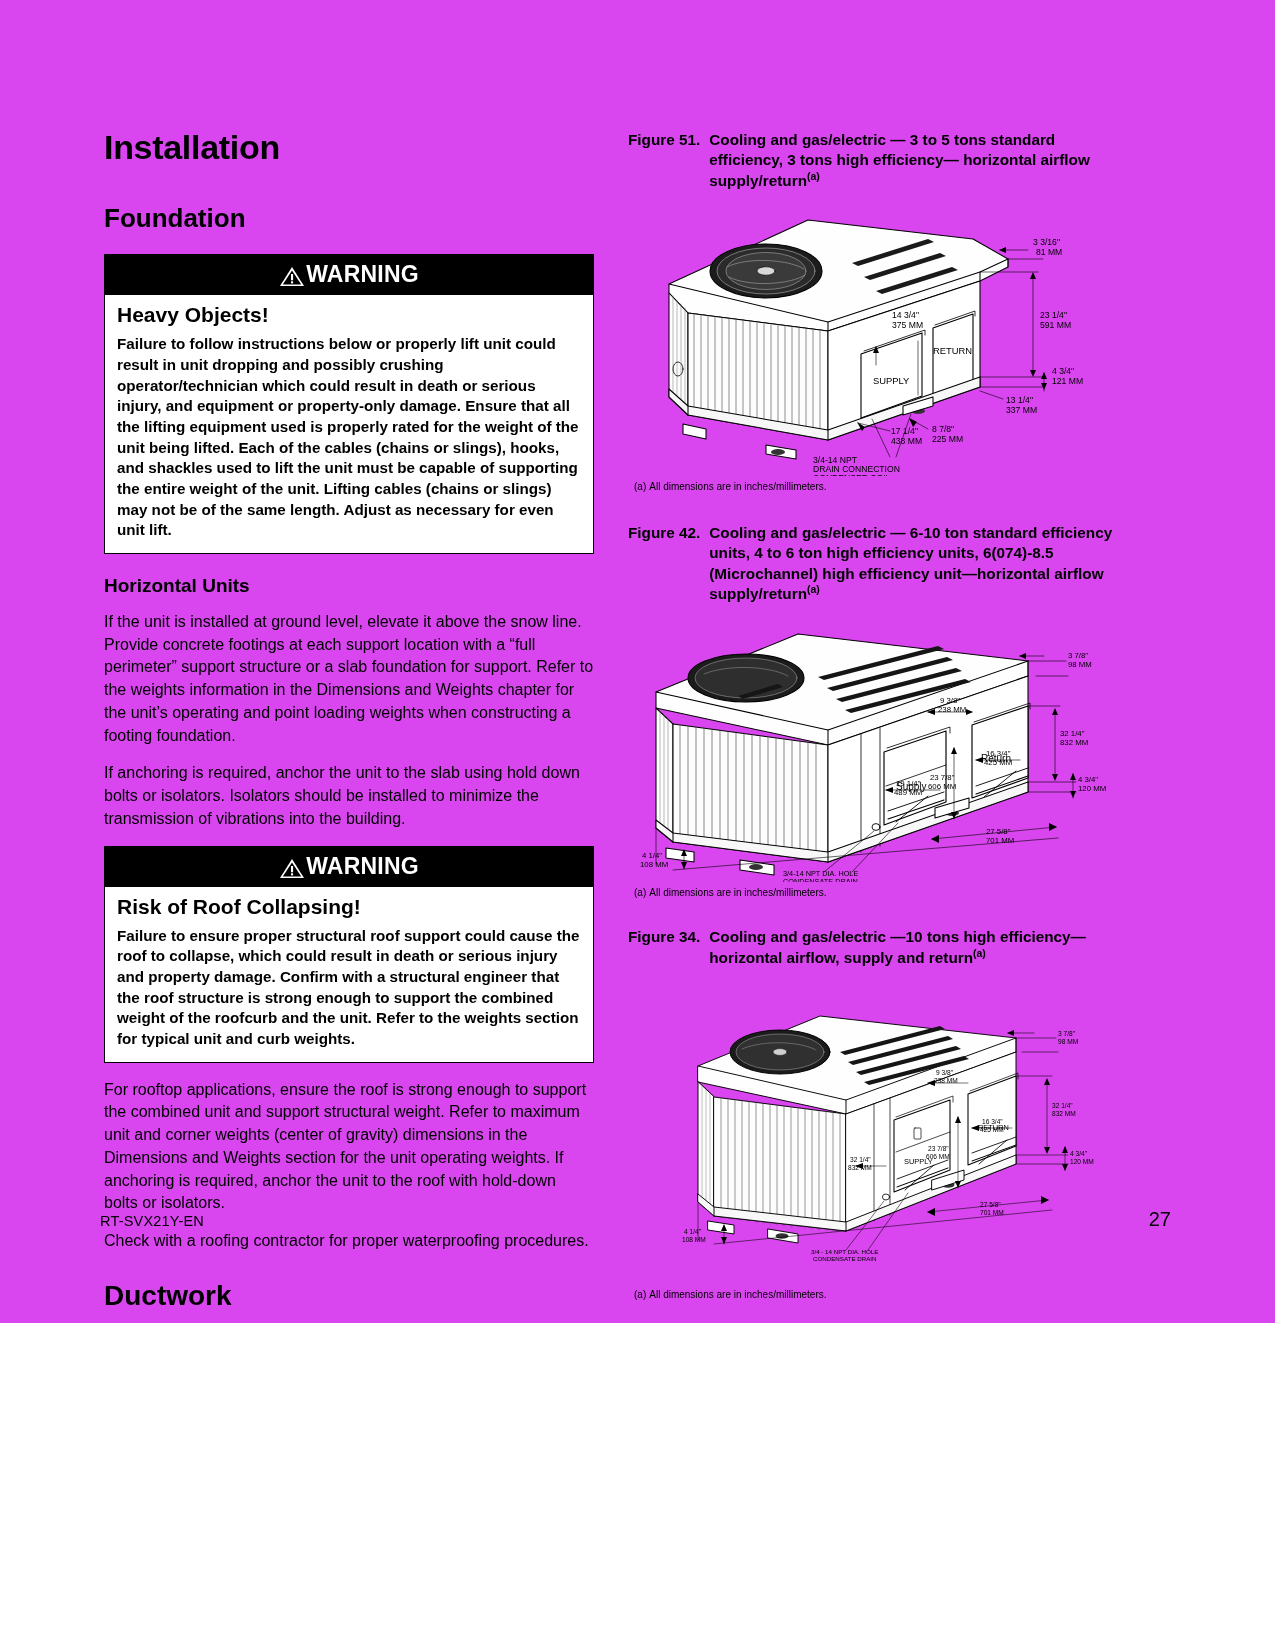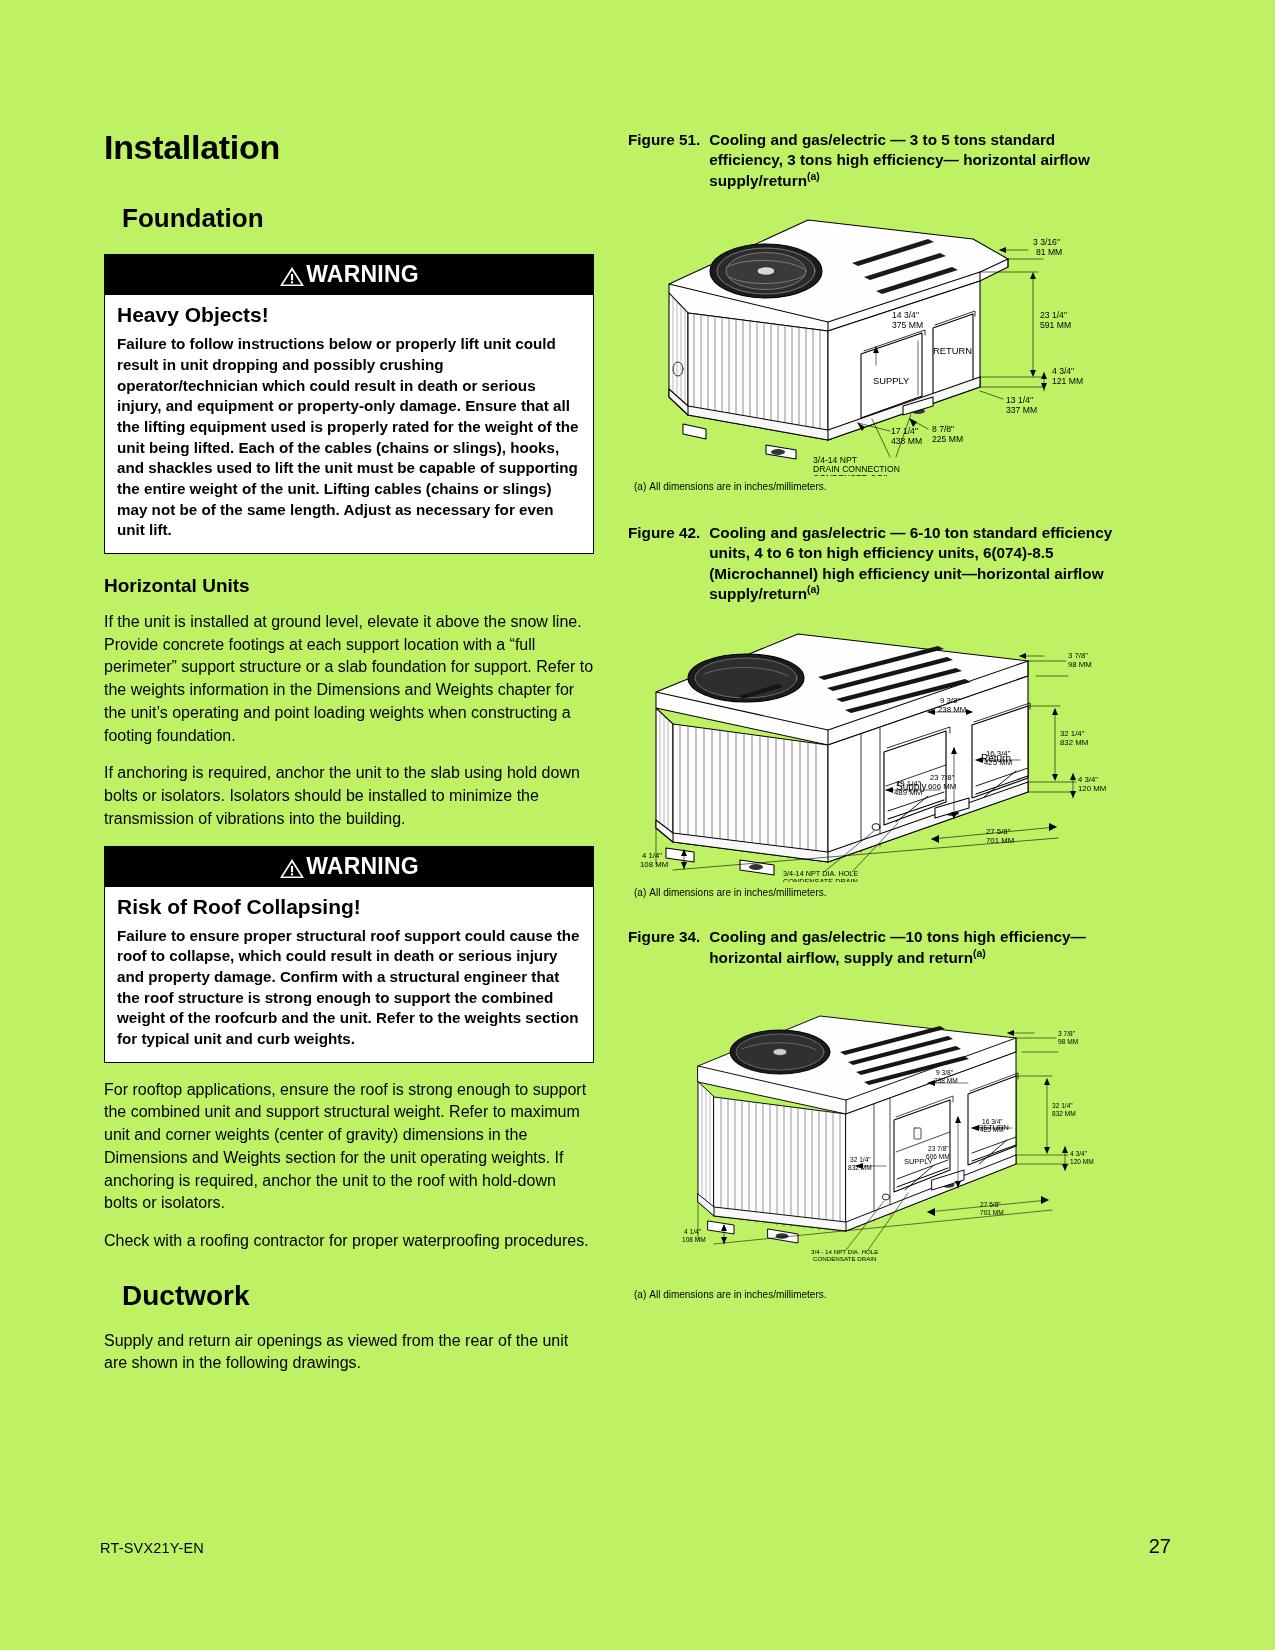--- a/index.html
+++ b/index.html
@@ -7,22 +7,22 @@
     padding: 0;
     background: #ffffff;
   }
   body {
     font-family: "Liberation Sans", sans-serif;
     color: #000000;
   }
   .page {
     position: relative;
     width: 1275px;
-    height: 1650px;
-    background: #bef264;
+    height: 1323px;
+    background: #d946ef;
     box-sizing: border-box;
     overflow: hidden;
   }
   .content {
     position: absolute;
     left: 104px;
     top: 130px;
     width: 1010px;
     display: flex;
     gap: 34px;
@@ -33,21 +33,21 @@
   h1.chapter-title {
     font-size: 34px;
     font-weight: bold;
     letter-spacing: -0.3px;
     margin: 0 0 38px 0;
     line-height: 1.05;
   }
   h2.section-title {
     font-size: 26px;
     font-weight: bold;
-    margin: 0 0 22px 18px;
+    margin: 0 0 22px 0;
     line-height: 1.1;
   }
   h2.section-title.ductwork {
     font-size: 28px;
     margin-top: 28px;
     margin-bottom: 18px;
   }
   h3.sub-title {
     font-size: 19px;
     font-weight: bold;

